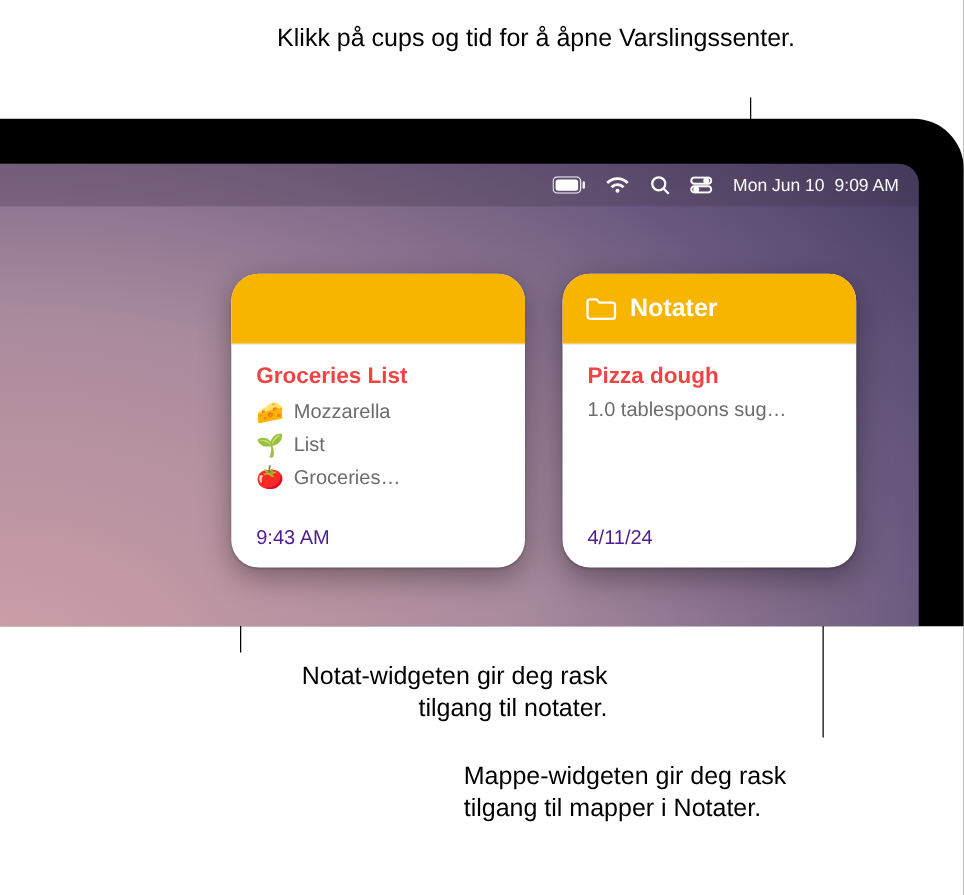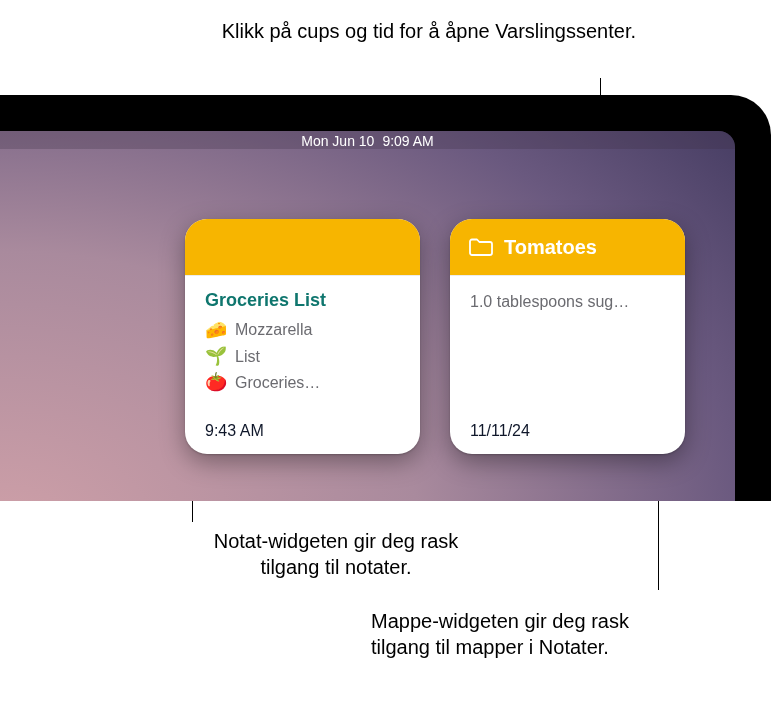--- a/index.html
+++ b/index.html
@@ -14,21 +14,21 @@
 
   
   .callout {
     position: absolute;
     font-size: 20px;
     line-height: 1.3;
     color: #000;
     text-align: right;
   }
   .callout-top { top: 18px; right: 135px; width: 420px; }
-  .callout-left { top: 528px; left: 186px; width: 300px; text-align: center; }
+  .callout-left { top: 528px; left: 186px; width: 300px; text-align: right; }
   .callout-right { top: 608px; right: 80px; width: 320px; text-align: left; }
 
   
   .leader {
     position: absolute;
     background: #000;
   }
   .leader-top  { left: 600px; top: 78px;  width: 1px; height: 54px; }
   .leader-left { left: 192px; top: 480px; width: 1px; height: 42px; }
   .leader-right{ left: 658px; top: 480px; width: 1px; height: 110px; }
@@ -54,31 +54,30 @@
     border-top-right-radius: 16px;
     overflow: hidden;
     background:
       radial-gradient(1200px 820px at 0% 110%, #cfa0a8 0%, #a98a9d 35%, #6a597f 62%, #453c62 80%, #2c2746 100%);
   }
 
   
   .menubar {
     position: absolute;
     top: 0; left: 0; right: 0;
-    height: 18px;
+    height: 34px;
     display: flex;
     align-items: center;
     justify-content: flex-end;
     padding: 0 16px;
     background: rgba(60,48,70,0.28);
     color: #fff;
     gap: 16px;
     font-size: 14px;
     font-weight: 500;
-    flex-direction: column;
   }
   .menubar .icon { display: flex; align-items: center; }
   .menubar svg { display: block; }
   .clock { display: flex; gap: 8px; }
 
   
   .widgets {
     position: absolute;
     top: 88px;
     right: 50px;
@@ -112,38 +111,38 @@
   }
   .widget-body {
     flex: 1;
     padding: 14px 20px 0 20px;
     border-top: 1px solid #ececec;
     position: relative;
   }
   .note-title {
     font-size: 18px;
     font-weight: 600;
-    color: #0f766e;
+    color: #ef4444;
     margin-bottom: 6px;
   }
   .note-line {
     font-size: 16px;
     color: #6b6b70;
     line-height: 1.45;
     display: flex;
     align-items: center;
     gap: 8px;
   }
   .note-line .emoji { font-size: 18px; width: 22px; text-align: center; }
   .note-footer {
     position: absolute;
     left: 20px;
     bottom: 14px;
     font-size: 16px;
-    color: #0f172a;
+    color: #4c1d95;
   }
 
   
   .folder-icon svg { display: block; }
 </style>
 </head>
 <body>
 
 <div class="callout callout-top">Klikk på cups og tid for å åpne Varslingssenter.</div>
 <div class="leader leader-top"></div>
@@ -212,25 +211,26 @@
         </div>
       </div>
 
       <div class="widget">
         <div class="widget-header">
           <span class="folder-icon">
             <svg width="26" height="20" viewBox="0 0 26 20" fill="none" stroke="#fff" stroke-width="1.8" stroke-linejoin="round">
               <path d="M2 4.5c0-1.1.9-2 2-2h5l2.4 2.5H22c1.1 0 2 .9 2 2V16c0 1.1-.9 2-2 2H4c-1.1 0-2-.9-2-2V4.5z"></path>
             </svg>
           </span>
-          <span class="hdr-title">Tomatoes</span>
+          <span class="hdr-title">Notater</span>
         </div>
         <div class="widget-body">
+          <div class="note-title">Pizza dough</div>
           <div class="note-line">
             <span>1.0 tablespoons sug…</span>
           </div>
-          <div class="note-footer">11/11/24</div>
+          <div class="note-footer">4/11/24</div>
         </div>
       </div>
 
     </div>
   </div>
 </div>
 
 </body></html>

